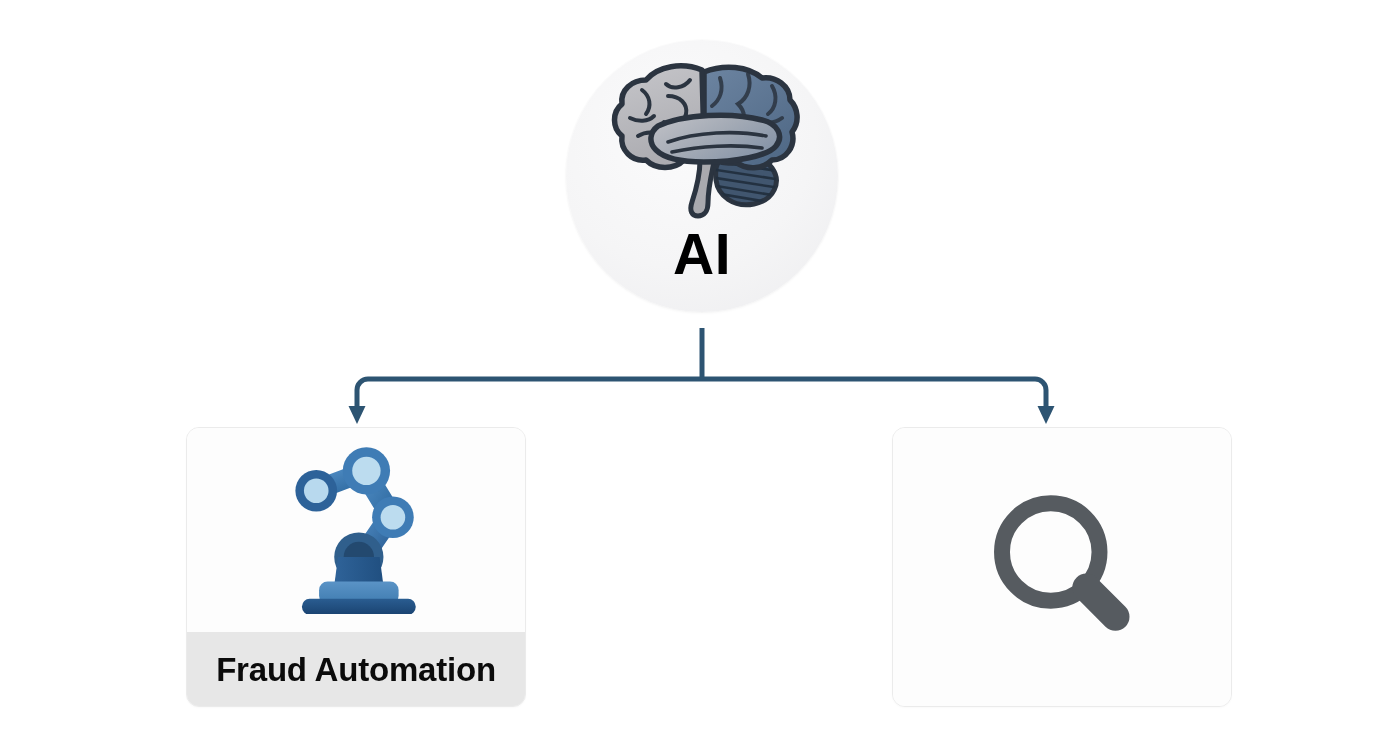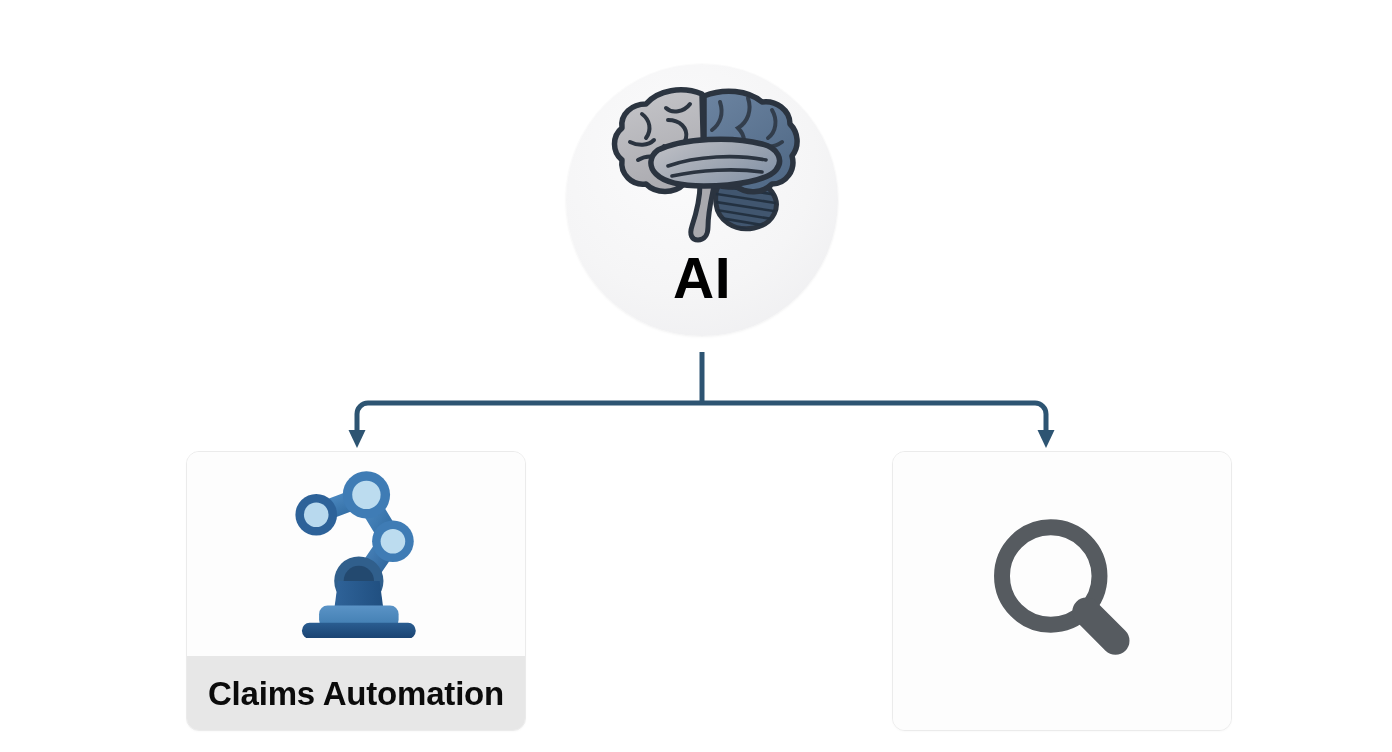--- a/index.html
+++ b/index.html
@@ -16,21 +16,20 @@
     font-family: "Liberation Sans", sans-serif;
     background: #ffffff;
   }
 
   #canvas {
     position: absolute;
     left: 0;
     top: 0;
     width: 1392px;
     height: 572px;
-    margin-top: 24px;
   }
 
   
   .root-node {
     position: absolute;
     left: 566px;
     top: 40px;
     width: 272px;
     height: 272px;
     border-radius: 50%;
@@ -270,21 +269,21 @@
 
           <path d="M56,116 L100,116 L104,146 L52,146 Z" fill="url(#gColumn)"></path>
 
           <rect x="36" y="142" width="84" height="24" rx="9" fill="url(#gPlinth)"></rect>
 
           <rect x="18" y="160" width="120" height="17" rx="8" fill="url(#gFoot)"></rect>
         </svg>
       </div>
     </div>
     <div class="card-label-band">
-      <span class="card-label">Claims Automation</span>
+      <span class="card-label">Fraud Automation</span>
     </div>
   </div>
 
   <div class="card card-right">
     <div class="card-icon-area">
       <div>
         <svg viewBox="0 0 160 168" width="150" height="158" aria-hidden="true">
 
           <circle cx="68" cy="68" r="52" fill="none" stroke="#565b60" stroke-width="17"></circle>
 

